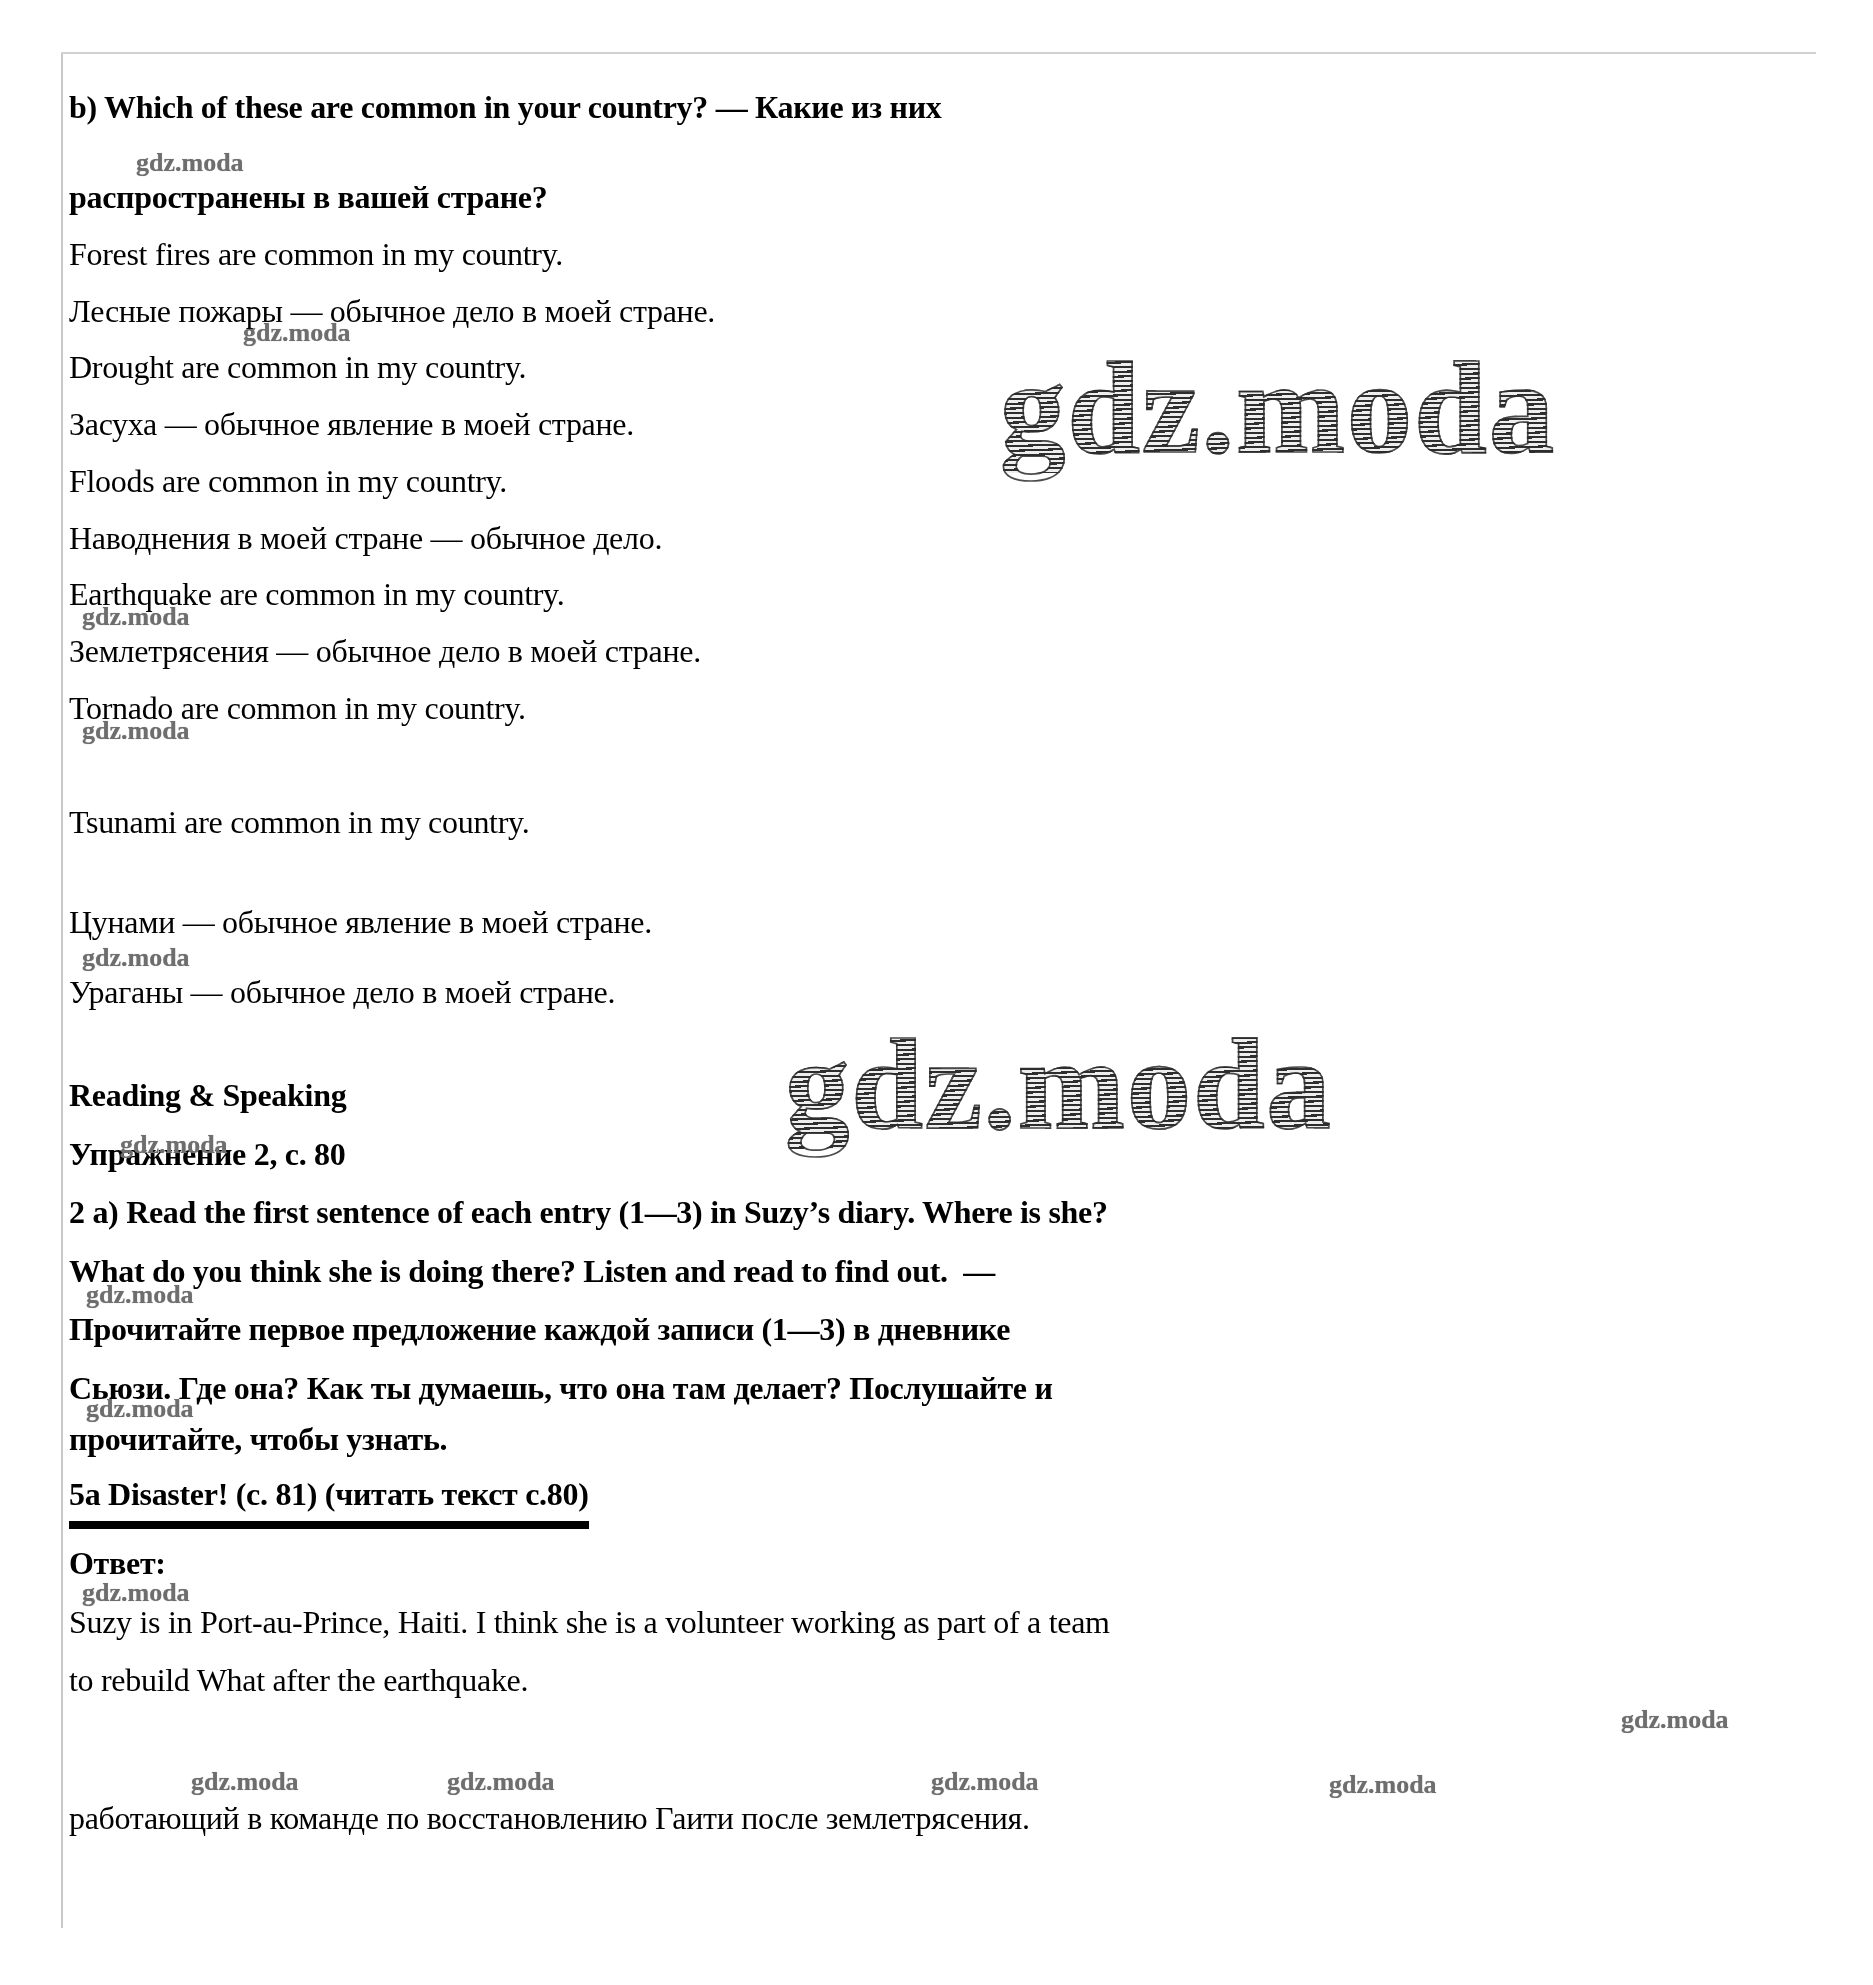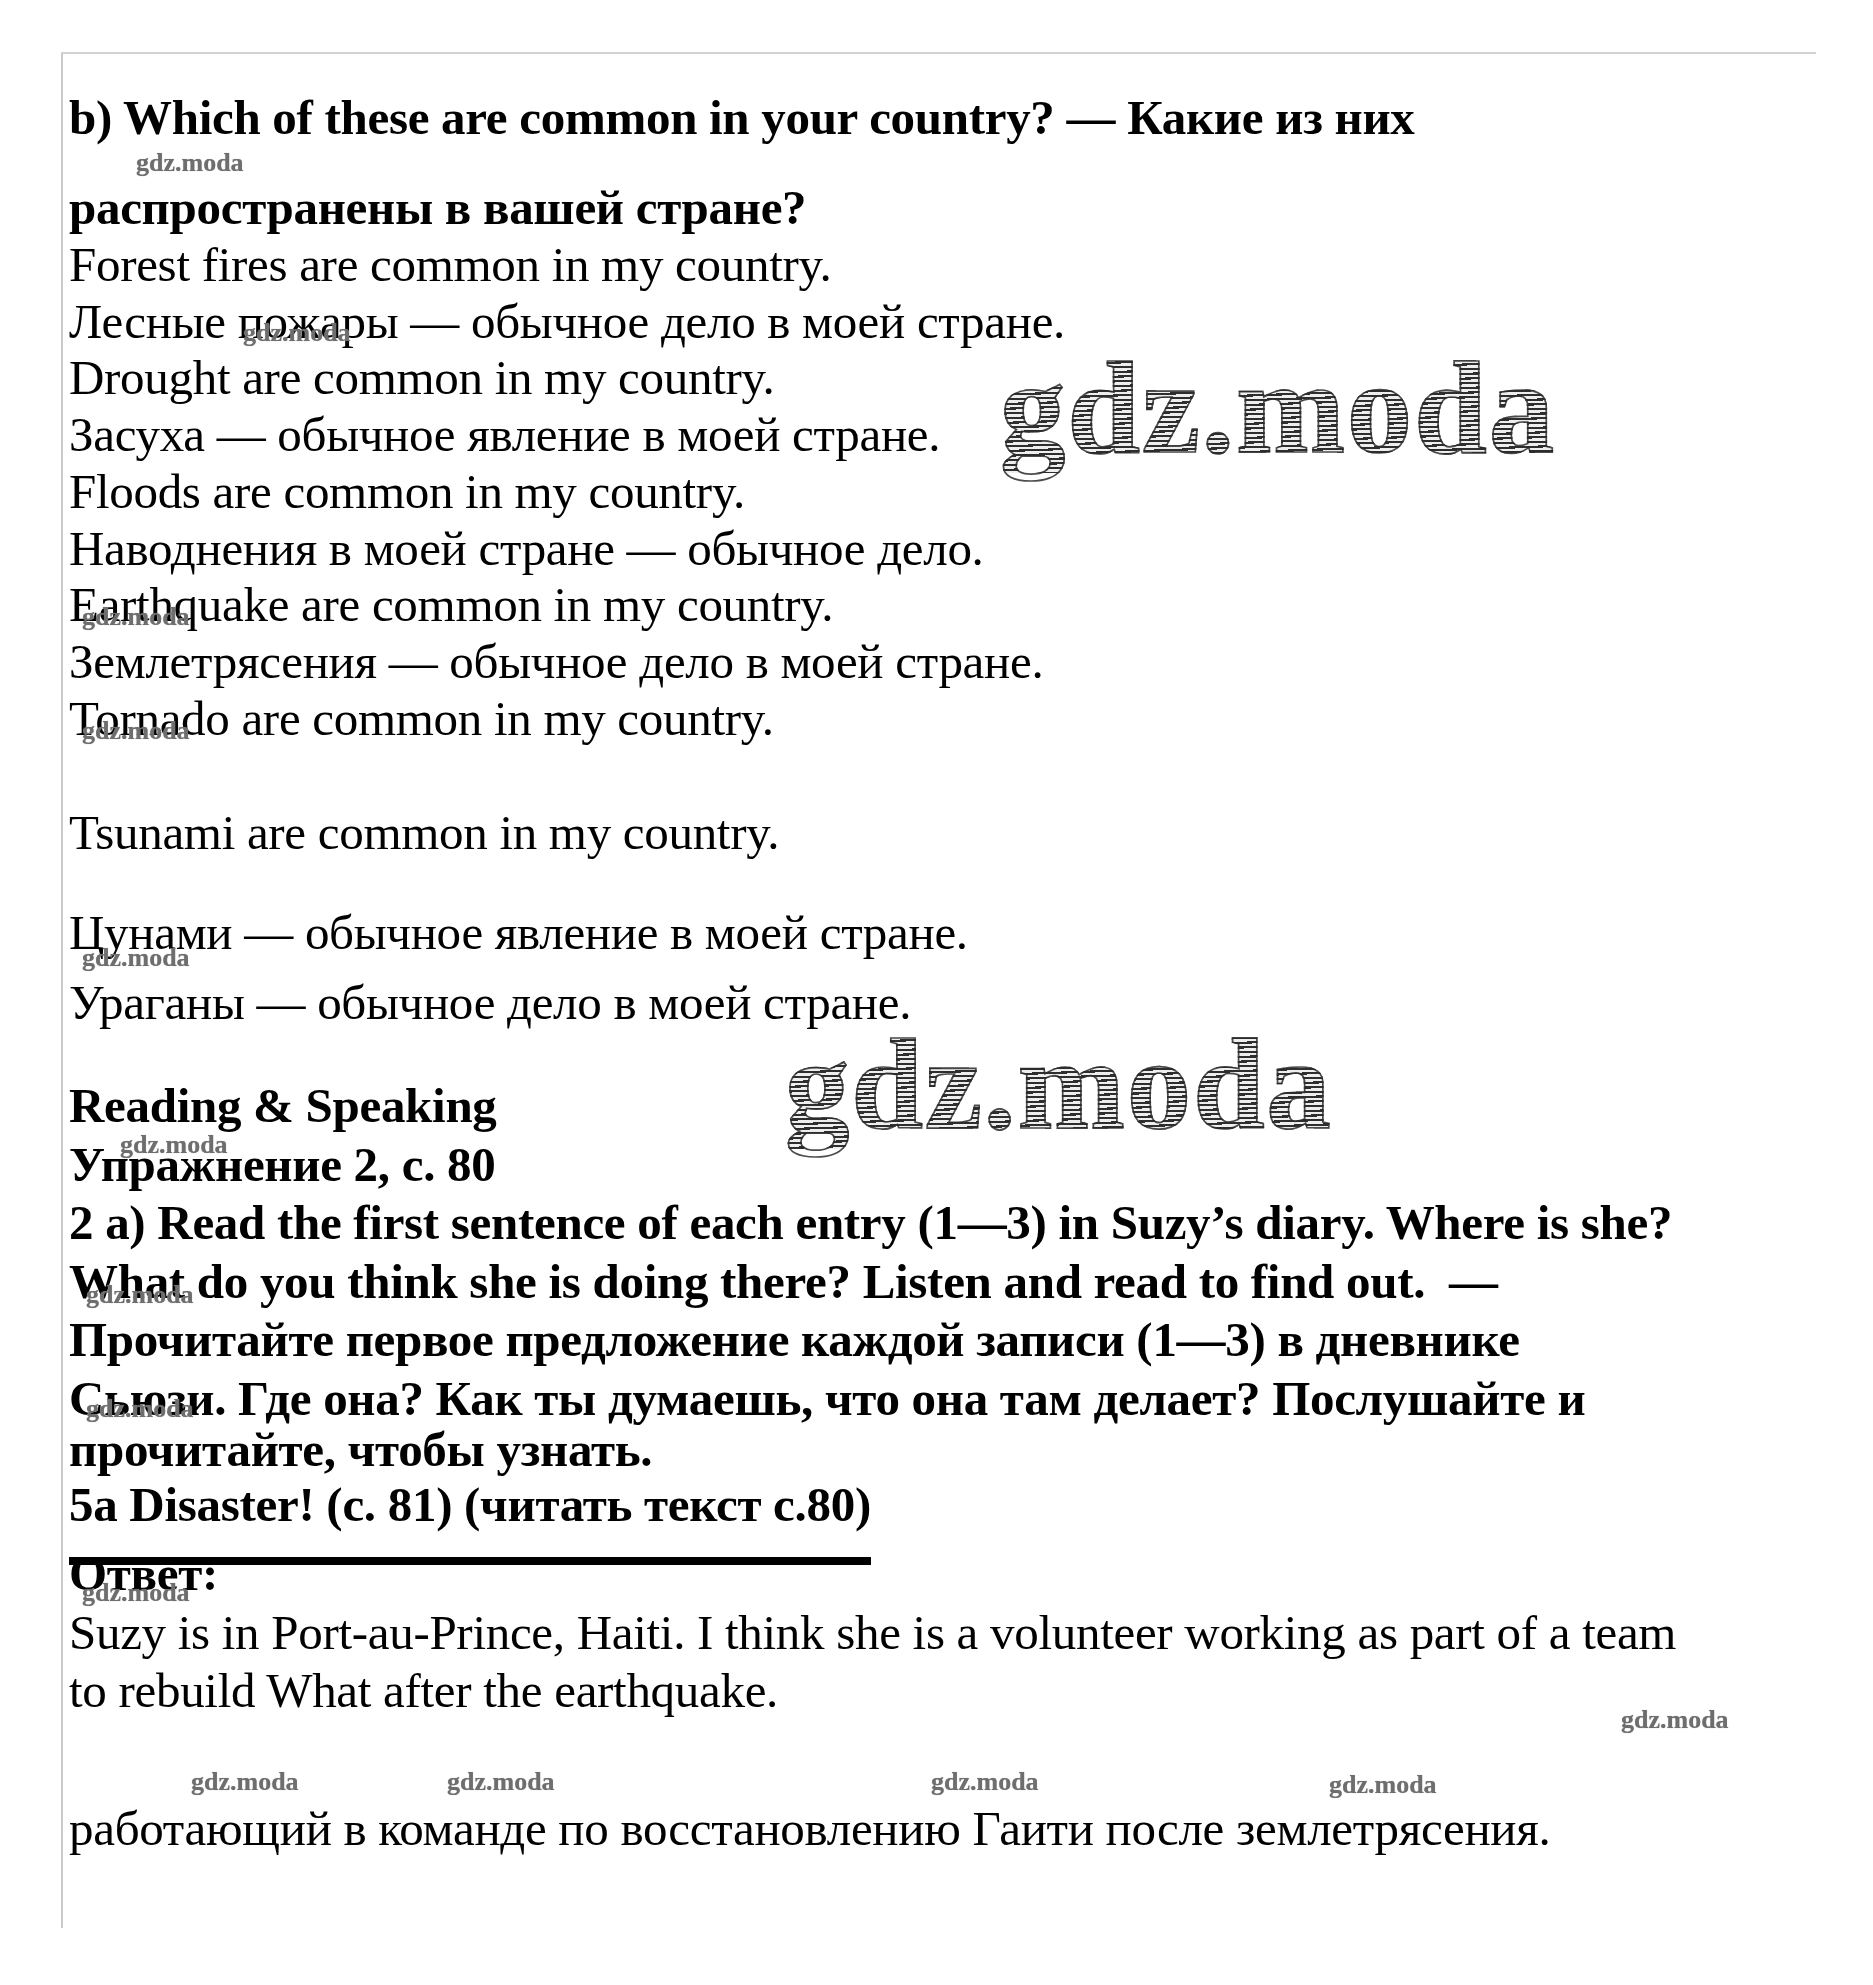--- a/index.html
+++ b/index.html
@@ -29,28 +29,28 @@
   }
   .frame-top {
     position: absolute;
     left: 61px; top: 52px;
     width: 1755px; height: 1.7px;
     background: #d2d2d2;
   }
   .ln {
     position: absolute;
     left: 69px;
-    font-size: 49px;
+    font-size: 32px;
     line-height: 1.18;
     white-space: pre;
     letter-spacing: -0.3px;
   }
   .b { font-weight: bold; }
   .u {
-    padding-bottom: 23px;
+    padding-bottom: 7px;
     border-bottom: 8.6px solid #000000;
   }
   .wm-big {
     position: absolute;
     font-family: "Liberation Serif", "DejaVu Serif", serif;
     font-weight: bold;
     white-space: pre;
     color: #5a5a5a;
     line-height: 1;
     letter-spacing: 1.7px;

